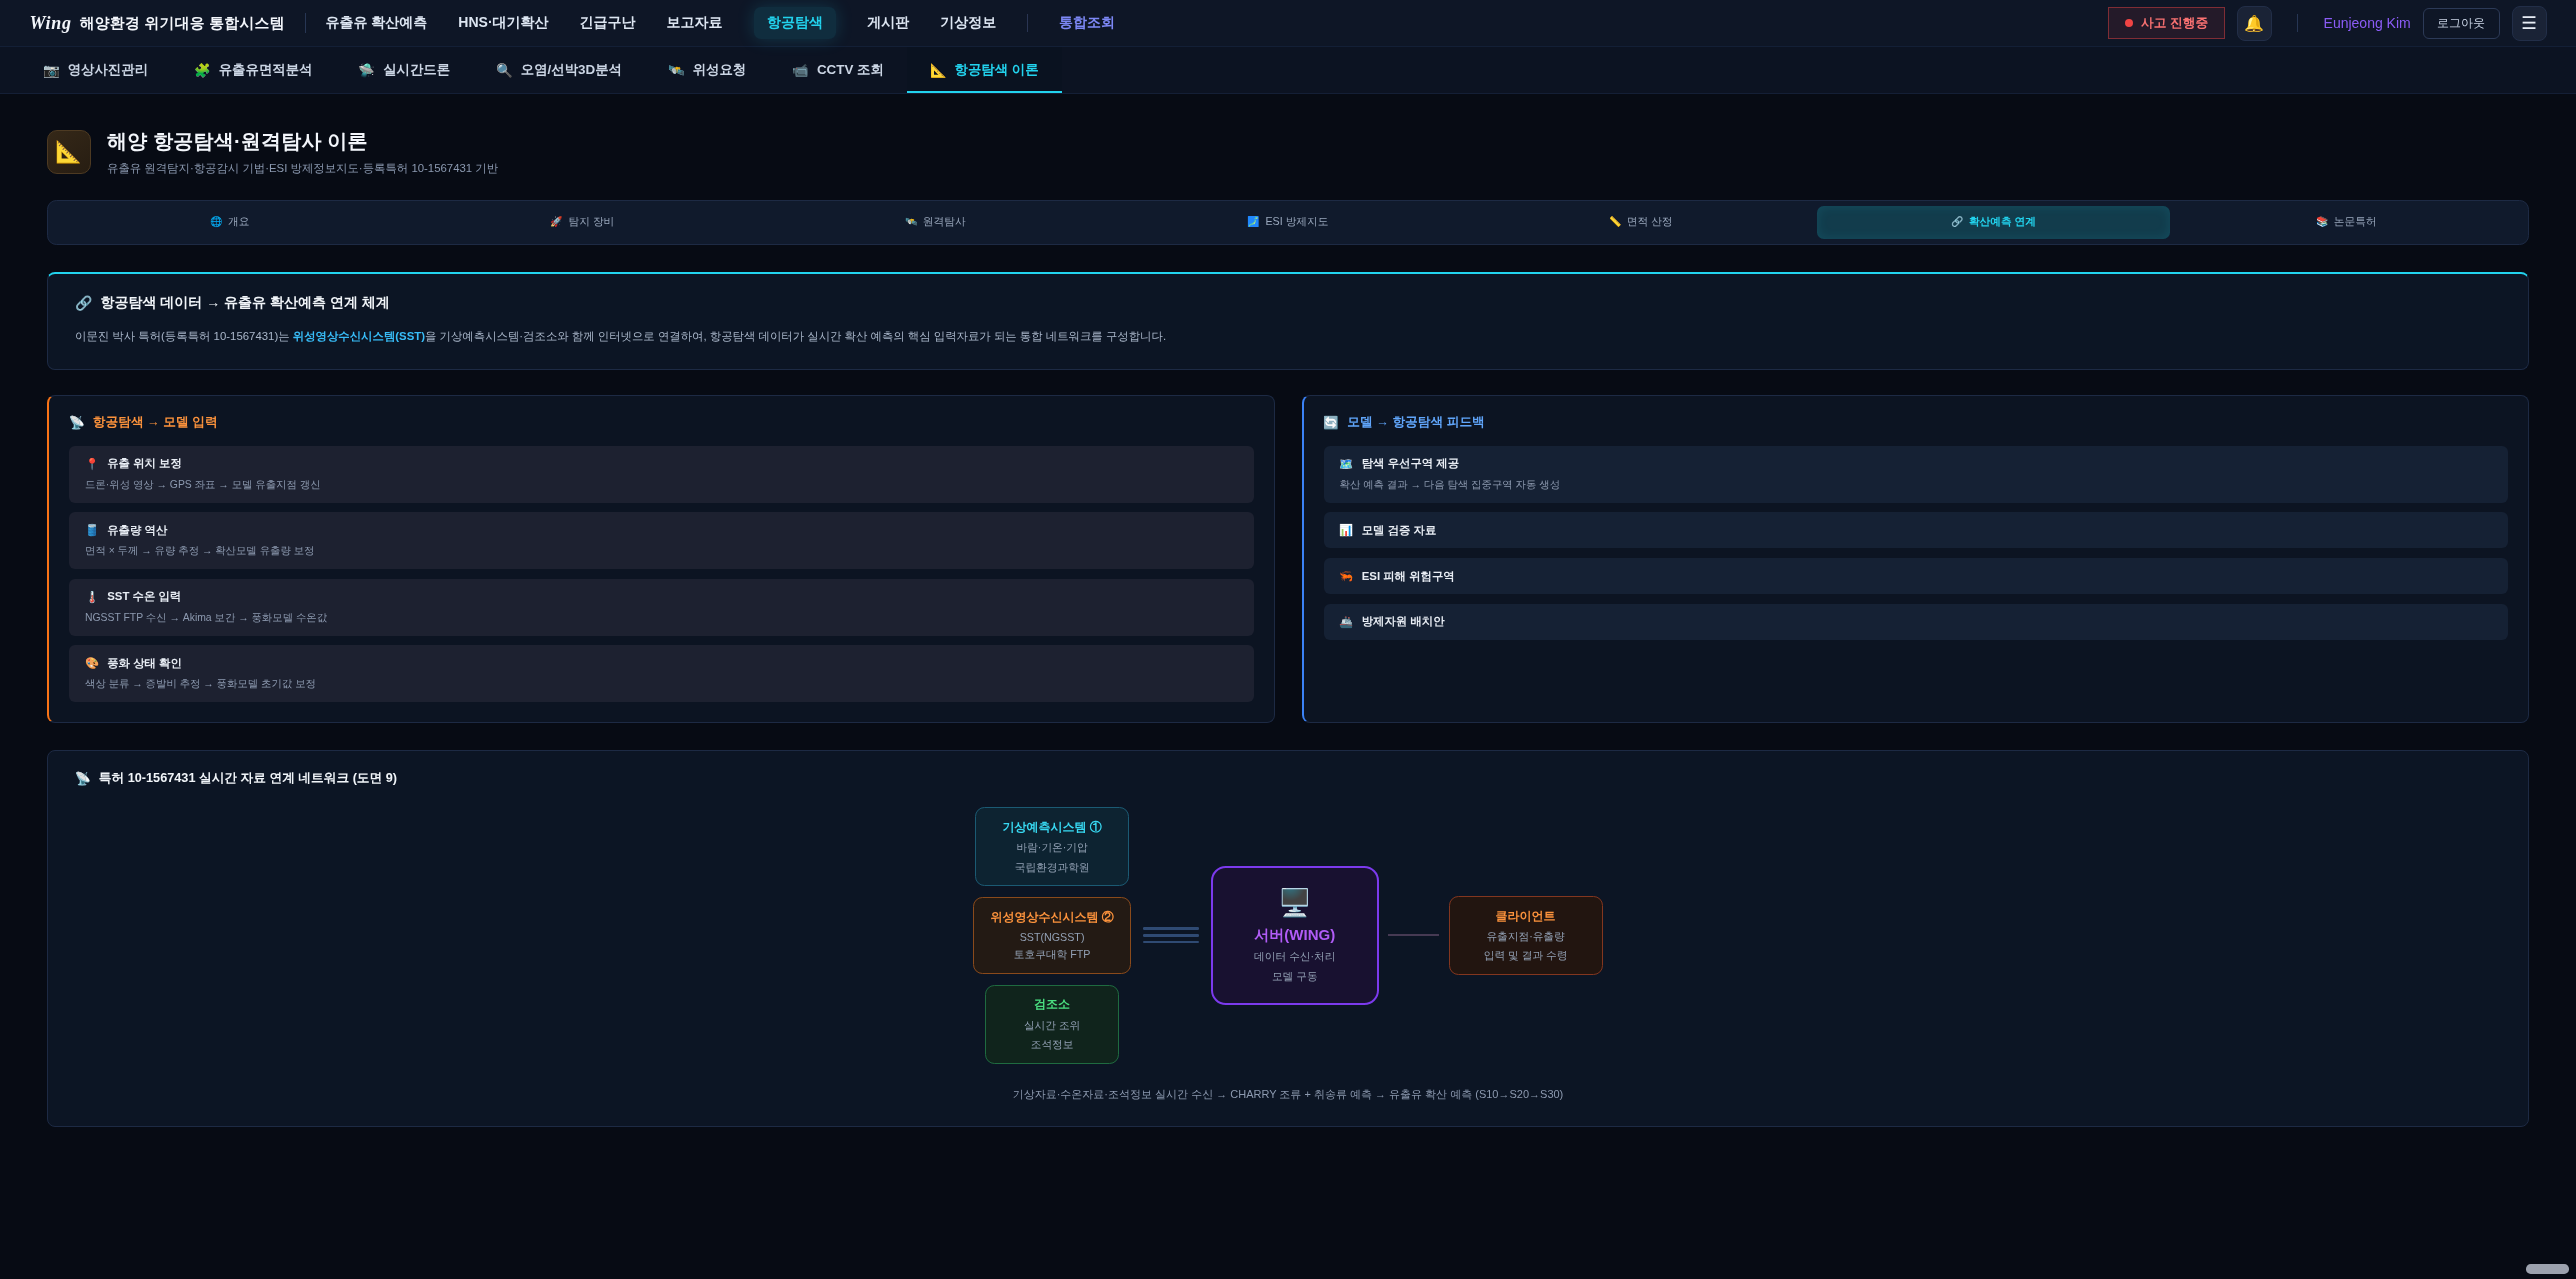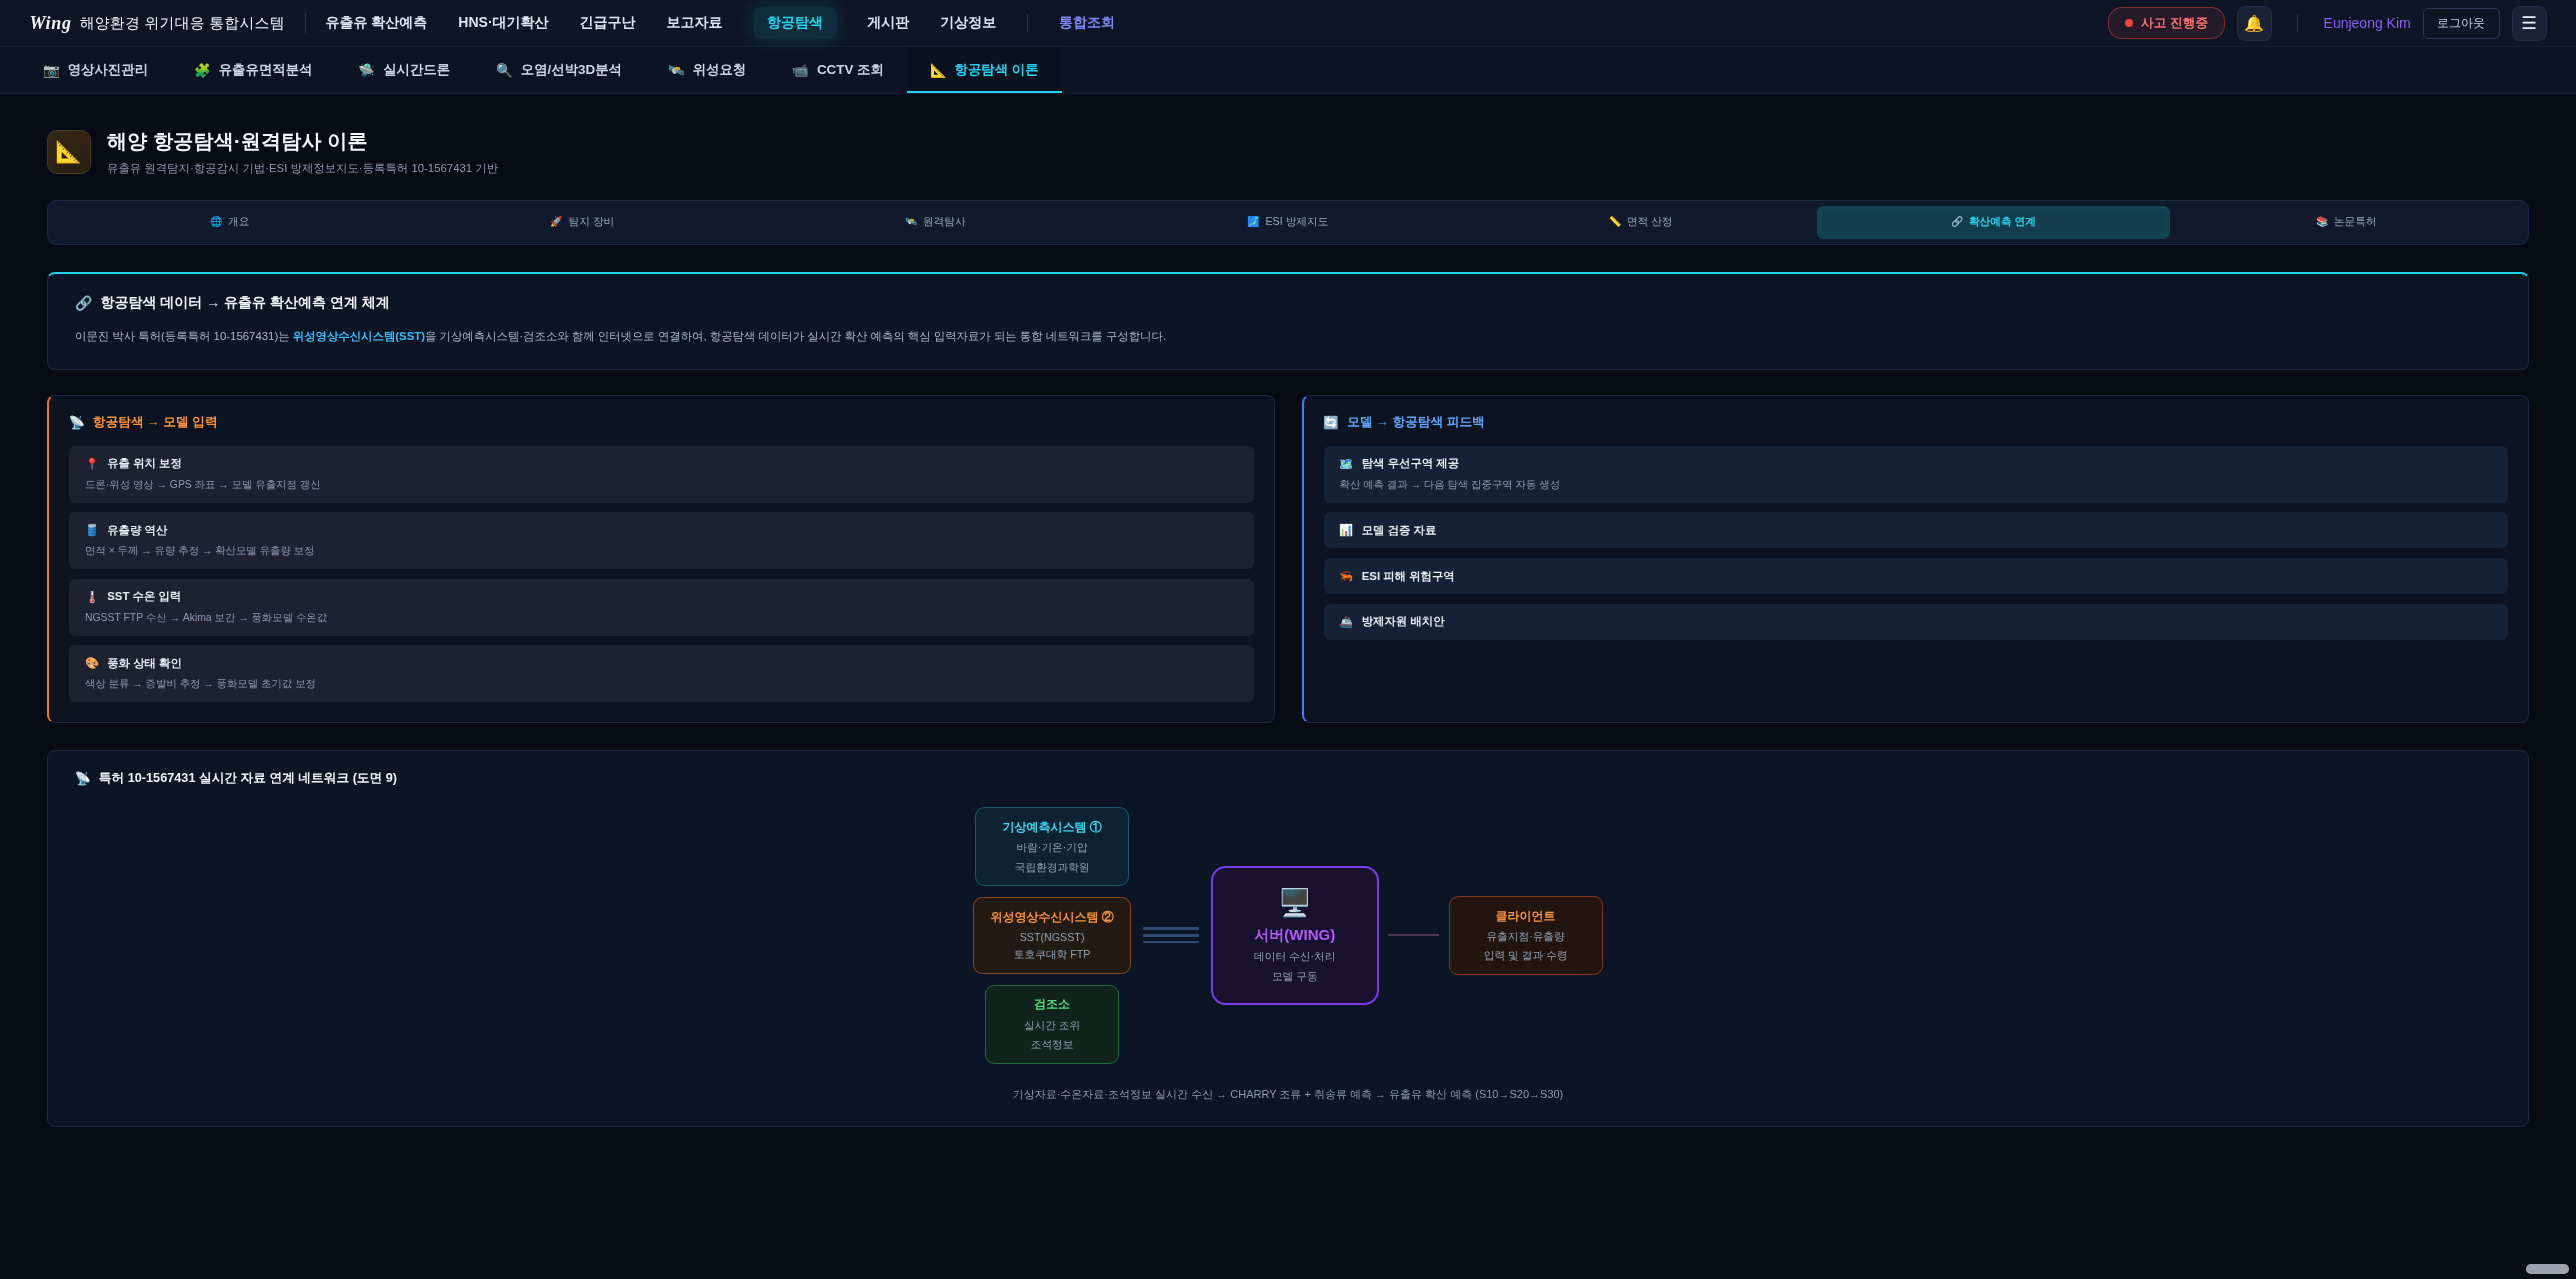--- a/index.html
+++ b/index.html
@@ -14,38 +14,38 @@
   
   .topnav {
     height:47px; background:#0e1626; border-bottom:0.7px solid #131f36;
     display:flex; align-items:center; padding:0 29.5px;
   }
   .brand { display:flex; align-items:center; gap:8px; cursor:pointer; }
   .logo {
     font-family:"Liberation Serif", serif; font-style:italic; font-weight:bold;
     font-size:18px; color:#f3f6fb; letter-spacing:0.7px;
   }
-  .brand-name { font-size:14.8px; font-weight:normal; color:#f3f6fb; letter-spacing:0.3px; }
+  .brand-name { font-size:14.8px; font-weight:bold; color:#f3f6fb; letter-spacing:0.3px; }
   .vdiv { width:0.7px; height:20px; background:#273654; margin:0 20px; }
   .vdiv.small { height:17.4px; margin:0 13.4px; }
   .mainmenu { display:flex; align-items:center; gap:31px; }
   .nav-item { font-size:14px; font-weight:bold; color:#dde6f2; cursor:pointer; white-space:nowrap; }
   .nav-item.active {
     color:#22d3ee; background:rgba(34,211,238,0.12);
     padding:7.4px 13.4px; border-radius:6.7px;
     box-shadow:0 0 17.4px rgba(34,211,238,0.18);
   }
   .nav-item.special { color:#7d88f5; }
   .nav-sep { width:0.7px; height:17.4px; background:#2a3553; }
   .top-right { margin-left:auto; display:flex; align-items:center; gap:12px; }
   .incident-badge {
     display:flex; align-items:center; gap:8px;
     border:0.7px solid rgba(239,68,68,0.45); background:rgba(239,68,68,0.10);
     color:#f87171; font-size:12.7px; font-weight:bold;
-    padding:6.7px 16px; border-radius:14px; cursor:pointer; white-space:nowrap;
+    padding:6.7px 16px; border-radius:0; cursor:pointer; white-space:nowrap;
   }
   .incident-badge .dot { width:8px; height:8px; border-radius:50%; background:#ef4444; display:inline-block; }
   .icon-btn {
     width:35px; height:35px; border-radius:8px; background:#1a2336;
     border:0.7px solid #222e48; display:flex; align-items:center; justify-content:center;
     font-size:16px; cursor:pointer; color:#e7ecf5;
   }
   .username { font-size:14px; color:#8b5cf6; white-space:nowrap; }
   .logout-btn {
     background:transparent; border:0.7px solid #2c3a57; color:#c9d4e5;

